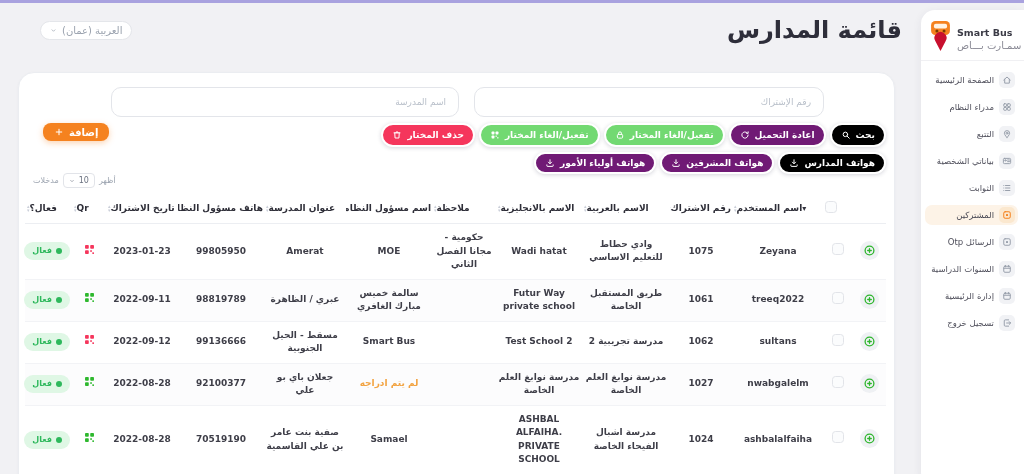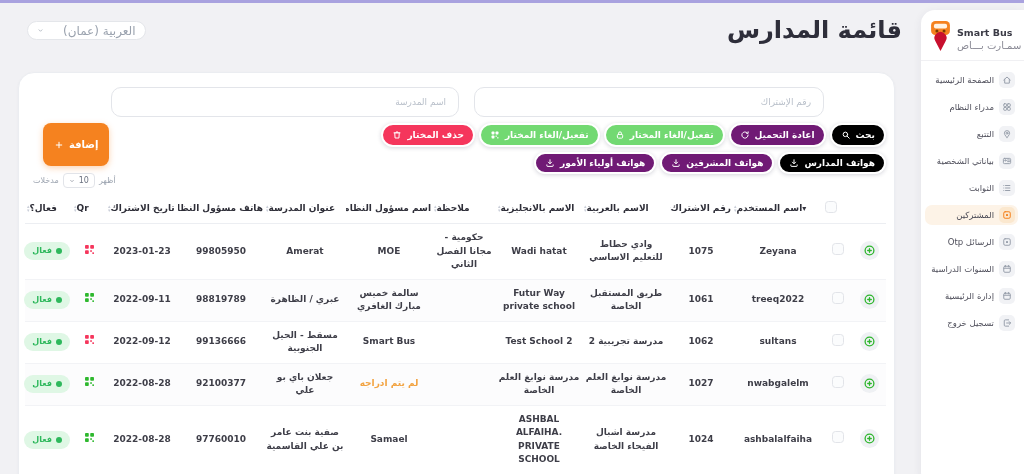--- a/index.html
+++ b/index.html
@@ -30,44 +30,44 @@
   .side-icon { width:16px; height:16px; border-radius:5px; background:#F1F2F5; color:#99A0AC;
                display:flex; align-items:center; justify-content:center; flex:0 0 16px; }
   .side-icon svg { width:10px; height:10px; }
   .side-label { font-size:8.5px; color:#50505C; white-space:nowrap; }
   .side-item.active { background:#FDF3E7;border-radius:7px; }
   .side-item.active .side-icon { background:#FBE8CF; color:#F5821F; }
   .side-item.active .side-label { color:#4A4A55; }
 
   
   .page-title { position:absolute; top:16px; right:122px; font-size:24px; font-weight:700; color:#2E2E3A; }
-  .lang { position:absolute; top:21px; left:27px; height:19px; border:1px solid #E4E6EA; border-radius:10px;
-          background:#fff; display:flex; align-items:center; gap:19px; padding:0 9px;
-          font-size:12px; color:#9AA2AE; cursor:pointer; }
+  .lang { position:absolute; top:21px; left:40px; height:19px; border:1px solid #E4E6EA; border-radius:10px;
+          background:#fff; display:flex; align-items:center; gap:5px; padding:0 9px;
+          font-size:10px; color:#9AA2AE; cursor:pointer; }
   .lang svg { width:7px; height:7px; }
 
   
   .card { position:absolute; top:72px; left:18px; width:877px; height:440px; background:#fff;
           border:1px solid #EBEDF1; border-radius:16px; box-shadow:0 1px 3px rgba(40,40,70,.04); }
   .filter-input { position:absolute; height:30px; border:1px solid #E3E5EA; border-radius:10px; background:#fff;
                   font-family:"DejaVu Sans",sans-serif; font-size:9px; color:#444; padding:0 12px; outline:none; }
   .filter-input::placeholder { color:#B8BFC9; }
   .in-school { left:92px; top:14px; width:348px; }
   .in-sub { left:455px; top:14px; width:350px; }
 
   .btn-row { position:absolute; right:8px; display:flex; align-items:center; gap:4px; }
   .row1 { top:50px; } .row2 { top:79px; }
   .btn { height:24px; border-radius:13px; padding:0 9px; display:inline-flex; align-items:center; gap:5px;
          font-size:9px; font-weight:700; color:#fff; border:2px solid #fff;
          box-shadow:0 1px 4px rgba(30,30,60,.18); cursor:pointer; font-family:inherit; white-space:nowrap; }
   .btn svg { width:10px; height:10px; }
   .row2 .btn { height:22px; }
   .orange { background:#000000; } .lavender { background:#701a75; }
   .green { background:#72D972; } .red { background:#F5365C; }
-  .add-btn { position:absolute; top:50px; left:24px; height:43px; padding:0 11px; border:none; border-radius:8px;
+  .add-btn { position:absolute; top:50px; left:24px; height:18px; padding:0 11px; border:none; border-radius:8px;
              background:#F5821F; color:#fff; font-size:10px; font-weight:700; display:inline-flex; align-items:center;
              gap:5px; cursor:pointer; font-family:inherit; box-shadow:0 2px 6px rgba(245,130,31,.35); }
   .add-btn svg { width:10px; height:10px; }
 
   .length-menu { position:absolute; top:100px; left:14px; display:flex; align-items:center; gap:4px;
                  font-size:8px; color:#9AA2AE; }
   .mini-select { display:inline-flex; align-items:center; gap:4px; border:1px solid #E2E4E9; border-radius:4px;
                  height:15px; padding:0 5px; background:#fff; color:#6B7280; font-size:8px; cursor:pointer; }
   .mini-select svg { width:6px; height:6px; }
 
@@ -526,21 +526,21 @@
                 </svg>
               </button></td>
             <td><span class="cbx"></span></td>
             <td><span>ashbalalfaiha</span></td>
             <td><span>1024</span></td>
             <td><span>مدرسة اشبال الفيحاء الخاصة</span></td>
             <td><span>ASHBAL ALFAIHA. PRIVATE SCHOOL</span></td>
             <td><span></span></td>
             <td><span>Samael</span></td>
             <td><span>صفية بنت عامر بن علي القاسمية</span></td>
-            <td><span>97760010</span></td>
+            <td><span>70519190</span></td>
             <td><span>2022-08-28</span></td>
             <td><span class="qr-wrap qr-green">
                 <svg viewBox="0 0 16 16">
                   <g fill="currentColor">
                     <rect x="2.5" y="2.5" width="4.6" height="4.6" rx="1"></rect>
                     <rect x="8.9" y="2.5" width="4.6" height="4.6" rx="1"></rect>
                     <rect x="2.5" y="8.9" width="4.6" height="4.6" rx="1"></rect>
                     <rect x="8.9" y="8.9" width="2" height="2"></rect>
                     <rect x="11.5" y="11.5" width="2" height="2"></rect>
                   </g>

